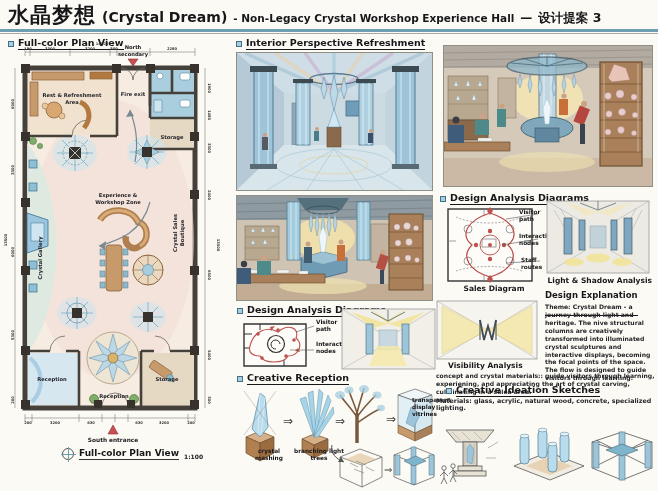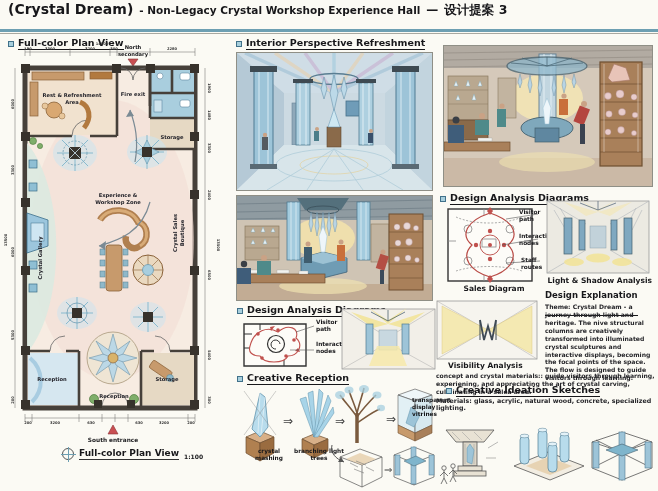--- a/index.html
+++ b/index.html
@@ -27,20 +27,21 @@
 .plancap .circ{width:12px;height:12px;border:1px solid #555;border-radius:50%;position:relative;flex:none}
 .plancap .circ:before{content:"";position:absolute;left:-2px;top:5px;width:15px;height:1px;background:#6d9fb2}
 .plancap .circ:after{content:"";position:absolute;left:5px;top:-2px;width:1px;height:15px;background:#6d9fb2}
 .plancap .pc-t{font-weight:bold;font-size:9px;border-bottom:1.2px solid #333;padding-bottom:1px}
 .plancap .pc-s{font-weight:bold;font-size:6px;align-self:flex-end}
 </style>
 </head>
 <body>
 
 <div class="title-row">
+  <span class="t-zh">水晶梦想</span>
   <span class="t-en">(Crystal Dream)</span>
   <span class="t-sub">- Non-Legacy Crystal Workshop Experience Hall</span>
   <span class="t-dash">—</span>
   <span class="t-prop">设计提案 3</span>
 </div>
 <div class="rule-teal"></div>
 <div class="rule-gray"></div>
 
 <div class="sec" style="left:8px;top:37px">
   <span class="sq"></span>

